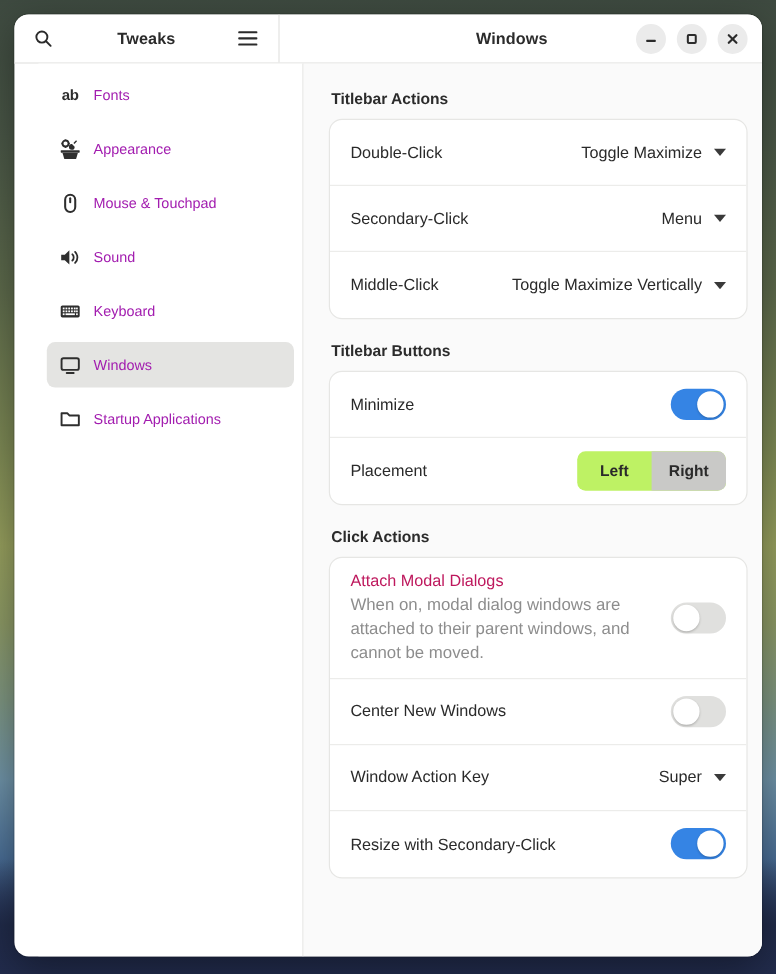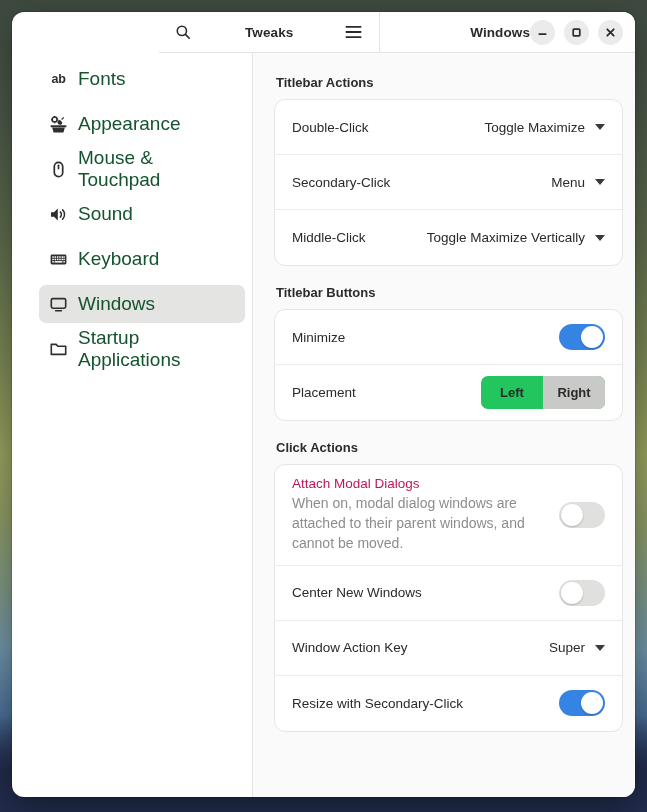--- a/index.html
+++ b/index.html
@@ -45,21 +45,20 @@
     top: 12px;
     width: 623px;
     height: 785px;
     background: #ffffff;
     border-radius: 12px;
     box-shadow: 0 0 0 1px rgba(0,0,0,0.13), 0 10px 34px rgba(0,0,0,0.38);
     overflow: hidden;
     display: flex;
     flex-direction: column;
     z-index: 2;
-    align-items: flex-end;
   }
 
   
   .headerbar {
     height: 41px;
     min-height: 41px;
     display: flex;
     background: #ffffff;
     border-bottom: 1px solid #e3e3e1;
   }
@@ -160,22 +159,22 @@
     justify-content: center;
     color: #2e2e2e;
   }
   .nav-icon svg { display: block; }
   .nav-icon.text-icon {
     font-size: 12.5px;
     font-weight: bold;
     letter-spacing: -0.3px;
   }
   .nav-label {
-    font-size: 19px;
-    color: #14532d;
+    font-size: 12px;
+    color: #a21caf;
   }
 
   
   .content {
     flex: 1;
     background: #fafafa;
     overflow: hidden;
     padding: 22px 12px 0 21px;
   }
   .section-title {
@@ -257,21 +256,21 @@
     box-shadow: 0 1px 2px rgba(0,0,0,0.22);
   }
   .toggle.on  .knob { right: 2px; }
   .toggle.off .knob { left: 2px; }
 
   
   .segmented {
     display: flex;
     border-radius: 7px;
     overflow: hidden;
-    background: #22c55e;
+    background: #bef264;
   }
   .seg {
     min-width: 62px;
     height: 33px;
     display: flex;
     align-items: center;
     justify-content: center;
     font-size: 13px;
     font-weight: bold;
     color: #2a2a2a;

